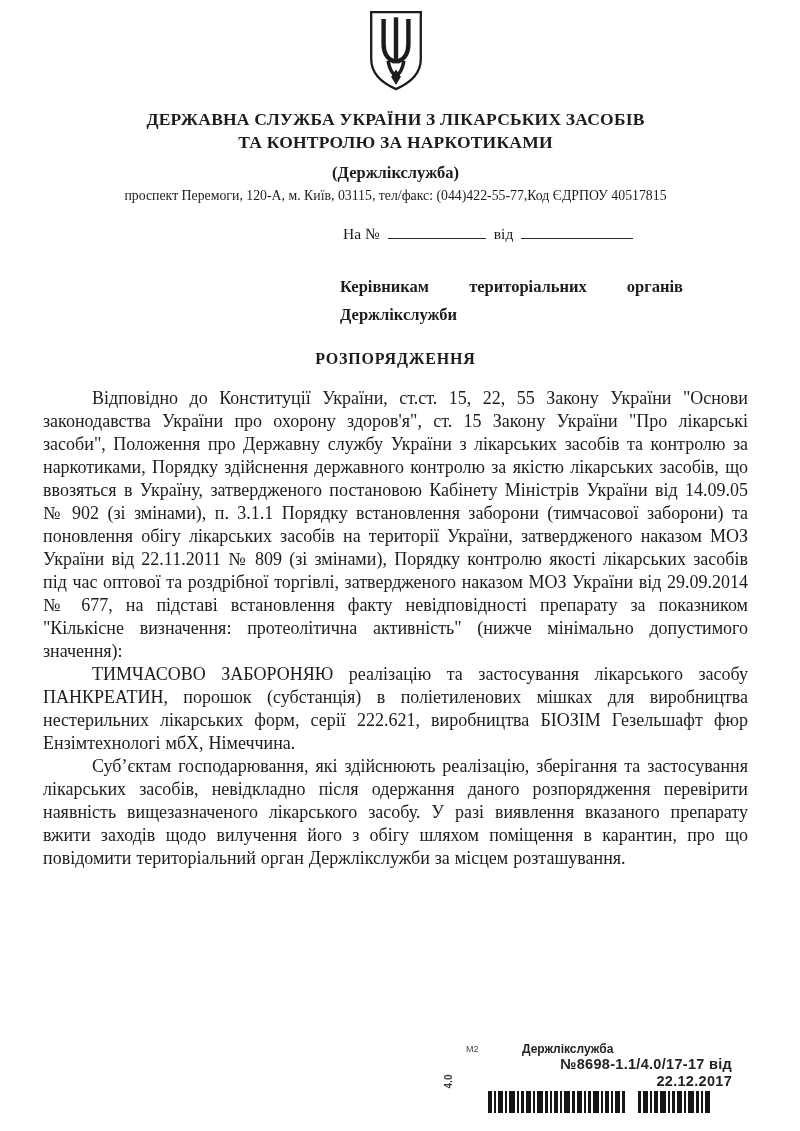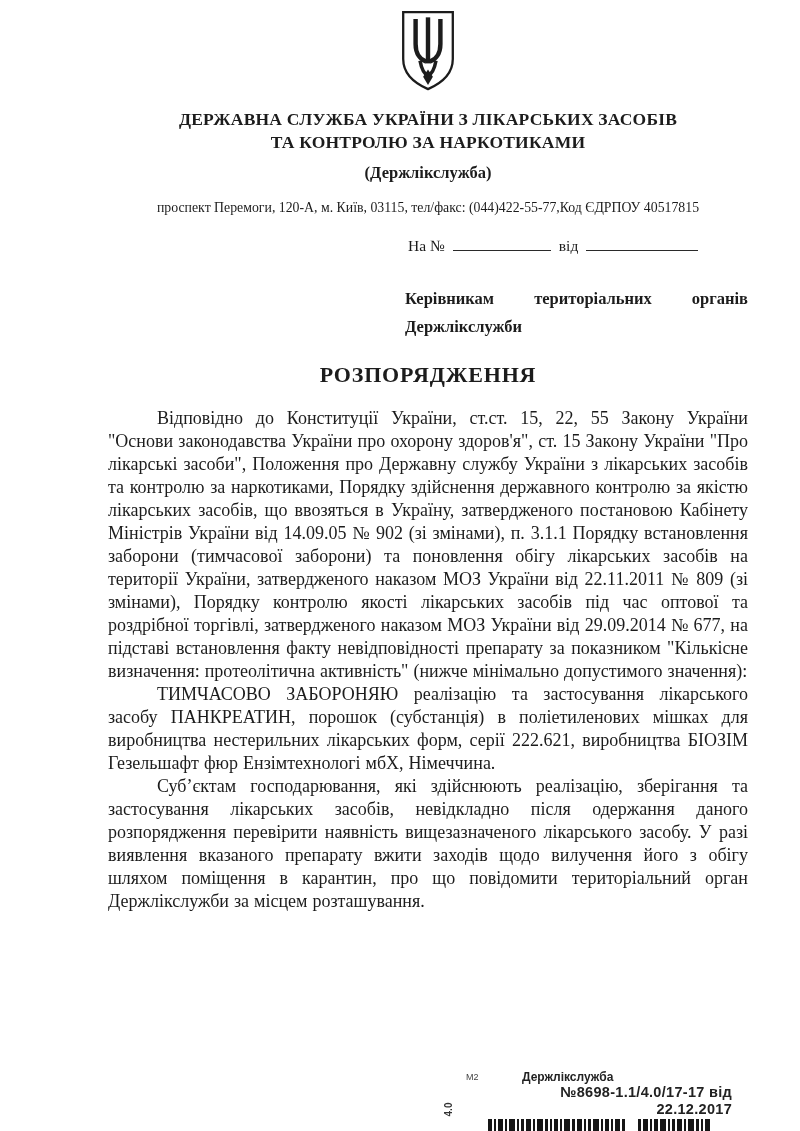--- a/index.html
+++ b/index.html
@@ -8,21 +8,21 @@
     position: relative;
     width: 800px;
     height: 1131px;
     margin: 0 auto;
     background: #ffffff;
     color: #1c1c1c;
     font-family: "Liberation Serif", "DejaVu Serif", serif;
     overflow: hidden;
   }
   .content {
-    padding: 8px 52px 0 108px; 
+    padding: 8px 52px 0 43px; 
   }
   
   .emblem-wrap {
     width: 62px;
     margin: 0 auto 10px auto;
     text-align: center;
   }
   .org-name {
     text-align: center;
     font-weight: bold;
@@ -34,21 +34,21 @@
     text-align: center;
     font-weight: bold;
     font-size: 16.5px;
     line-height: 22px;
     margin-top: 8px;
   }
   .address {
     text-align: center;
     font-size: 13.8px;
     line-height: 18px;
-    margin-top: 15px;
+    margin-top: 3px;
     white-space: nowrap;
   }
   
   .ref-line {
     margin: 20px 0 0 300px;
     font-size: 15.5px;
   }
   .blank {
     display: inline-block;
     border-bottom: 1.6px solid #2a2a2a;
@@ -64,37 +64,37 @@
     font-size: 16.5px;
     line-height: 27.5px;
     text-align: justify;
   }
   .addressee + .addressee { margin-top: 26px; }
   
   .doc-title {
     margin-top: 22px;
     text-align: center;
     font-weight: bold;
-    font-size: 22px;
+    font-size: 16px;
     letter-spacing: 0.8px;
   }
   
   .body-text { margin-top: 19px; }
   .body-text p {
     font-size: 18px;
     line-height: 23px;
     text-align: justify;
     text-indent: 49px;
     word-spacing: 0.5px;
   }
   
   .stamp {
     position: absolute;
     left: 432px;
-    top: 1068px;
+    top: 1040px;
     width: 300px;
     height: 60px;
     font-family: "Liberation Sans", "DejaVu Sans", sans-serif;
     color: #222;
   }
   .stamp-m2 {
     position: absolute;
     left: 34px; top: 4px;
     font-size: 9px;
     color: #444;

